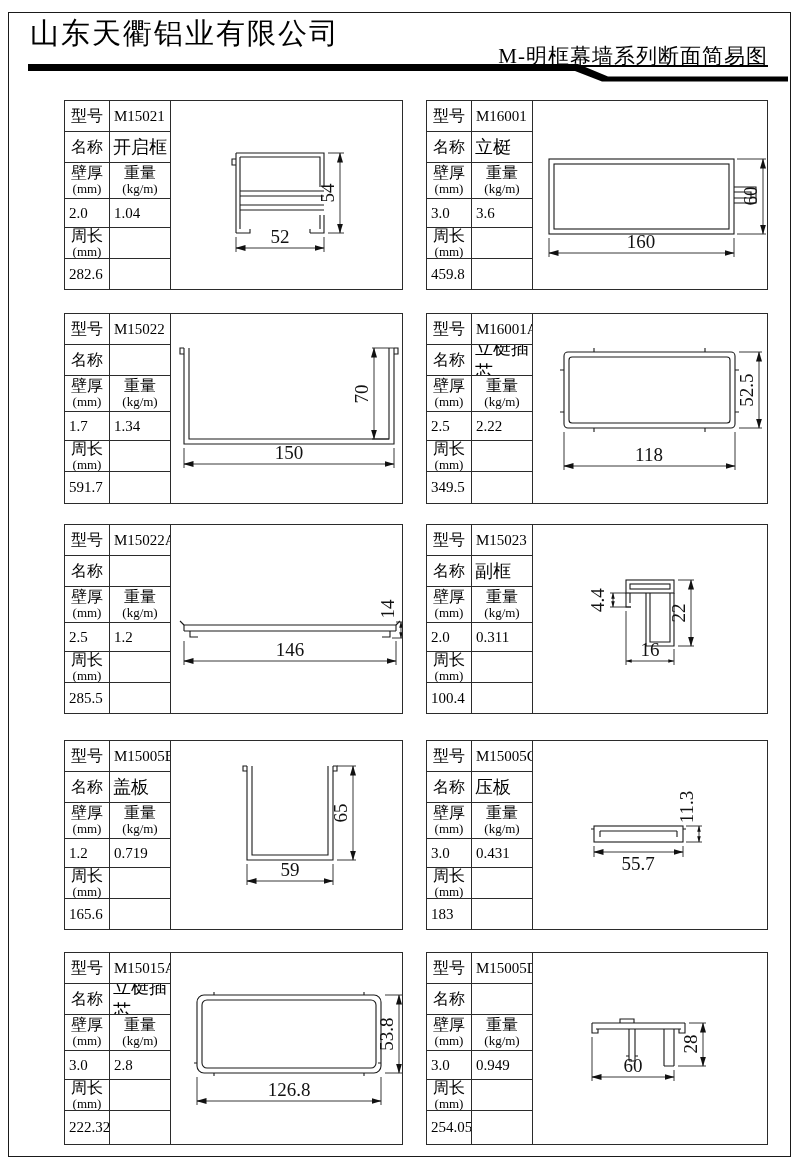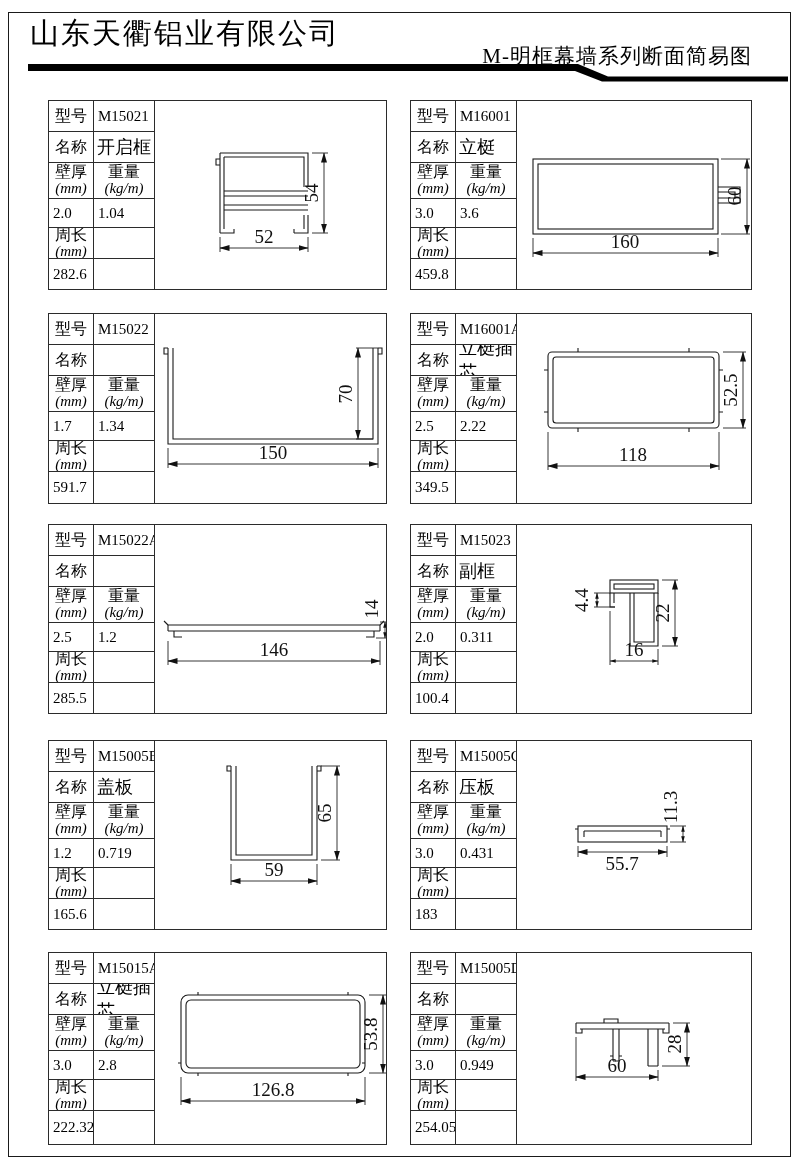--- a/index.html
+++ b/index.html
@@ -3,31 +3,31 @@
 <meta charset="utf-8">
 <style>
   html,body{margin:0;padding:0;}
   body{
     width:800px;height:1168px;position:relative;background:#fff;
     font-family:"Liberation Serif","DejaVu Serif",serif;color:#000;
     overflow:hidden;
   }
   .page-border{position:absolute;left:8px;top:12px;width:781px;height:1143px;border:1.5px solid #1a1a1a;}
   .company{position:absolute;left:30px;top:14px;font-size:29px;letter-spacing:2px;white-space:nowrap;}
-  .series{position:absolute;right:48px;top:42px;font-size:21px;letter-spacing:1px;white-space:nowrap;}
+  .series{position:absolute;right:32px;top:42px;font-size:21px;letter-spacing:1px;white-space:nowrap;text-decoration:underline;}
   .ruleband{position:absolute;left:0;top:0;}
-  .block{position:absolute;border:1px solid #2b2b2b;display:flex;background:#fff;box-sizing:border-box;}
+  .block{position:absolute;border:1px solid #2b2b2b;display:flex;background:#fff;box-sizing:border-box;margin-left:16px;}
   .tbl{width:107px;display:grid;grid-template-columns:45px 61px;grid-template-rows:31px 31px 36px 29px 31px 1fr;}
   .c{border-right:1px solid #2b2b2b;border-bottom:1px solid #2b2b2b;display:flex;align-items:center;justify-content:center;font-size:15px;overflow:hidden;}
   .c:nth-last-child(-n+2){border-bottom:none;}
   .lab{font-size:16px;}
   .val{justify-content:flex-start;padding-left:4px;}
   .cn{font-size:18px;padding-left:3px;}
   .unit{flex-direction:column;line-height:1.05;text-align:right;}
-  .unit .u{font-size:15px;font-style:italic;}
+  .unit .u{font-size:13px;}
   .draw{flex:1;position:relative;}
   .draw svg{position:absolute;left:0;top:0;width:100%;height:100%;}
   .p{fill:none;stroke:#1b1b1b;stroke-width:1.1;}
   .d{fill:none;stroke:#222;stroke-width:0.9;}
   .dt{font-size:19px;fill:#111;font-family:"Liberation Serif","DejaVu Serif",serif;}
 </style>
 </head>
 <body>
 
 <div class="page-border"></div>

